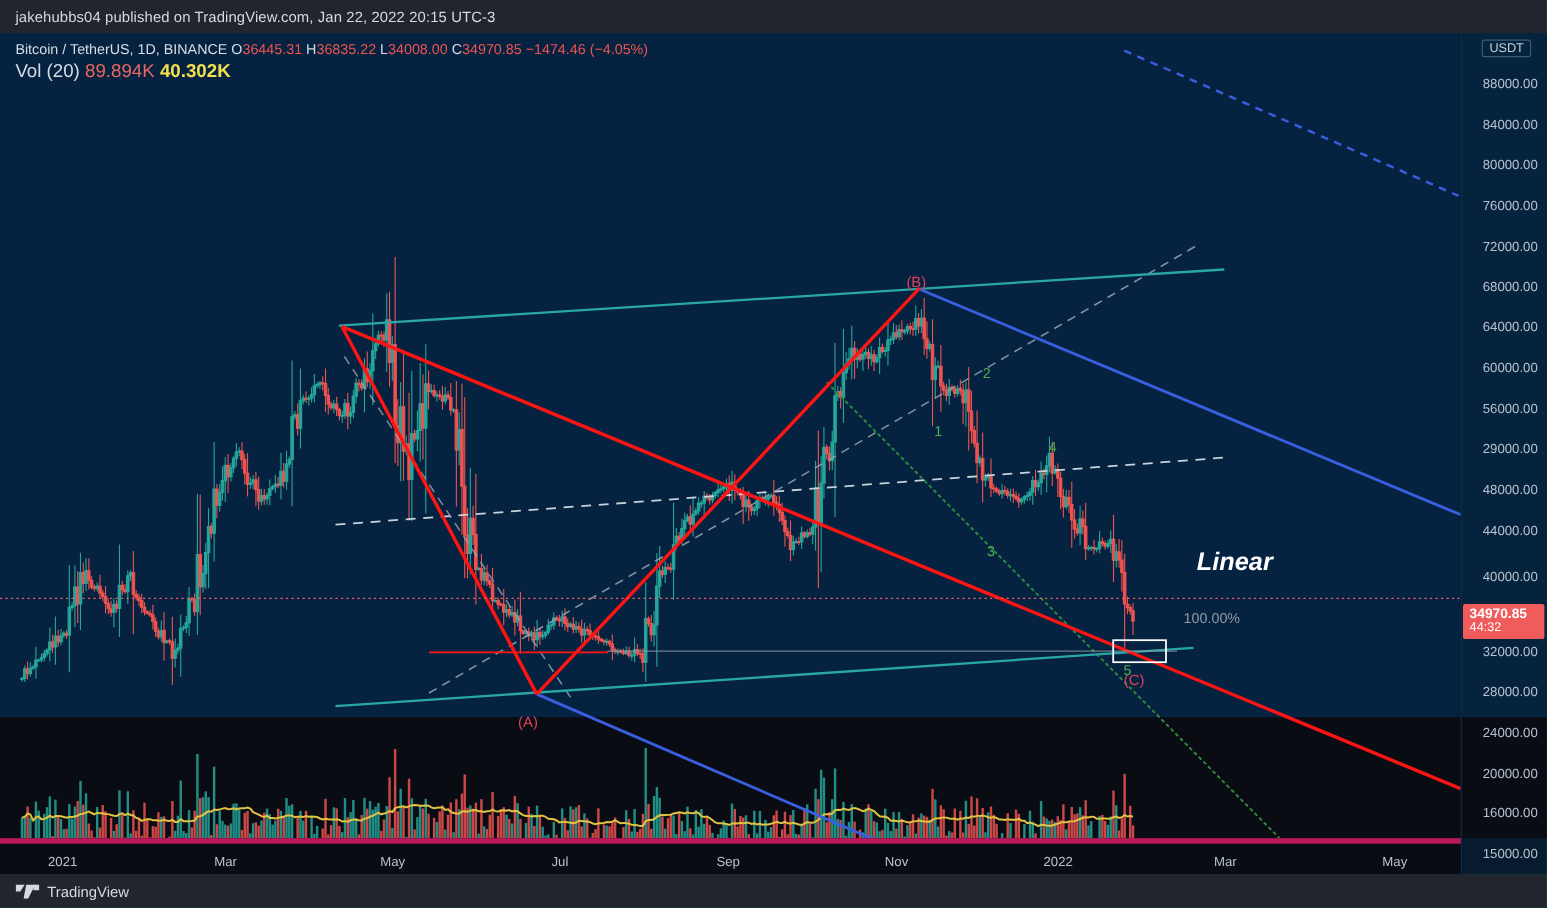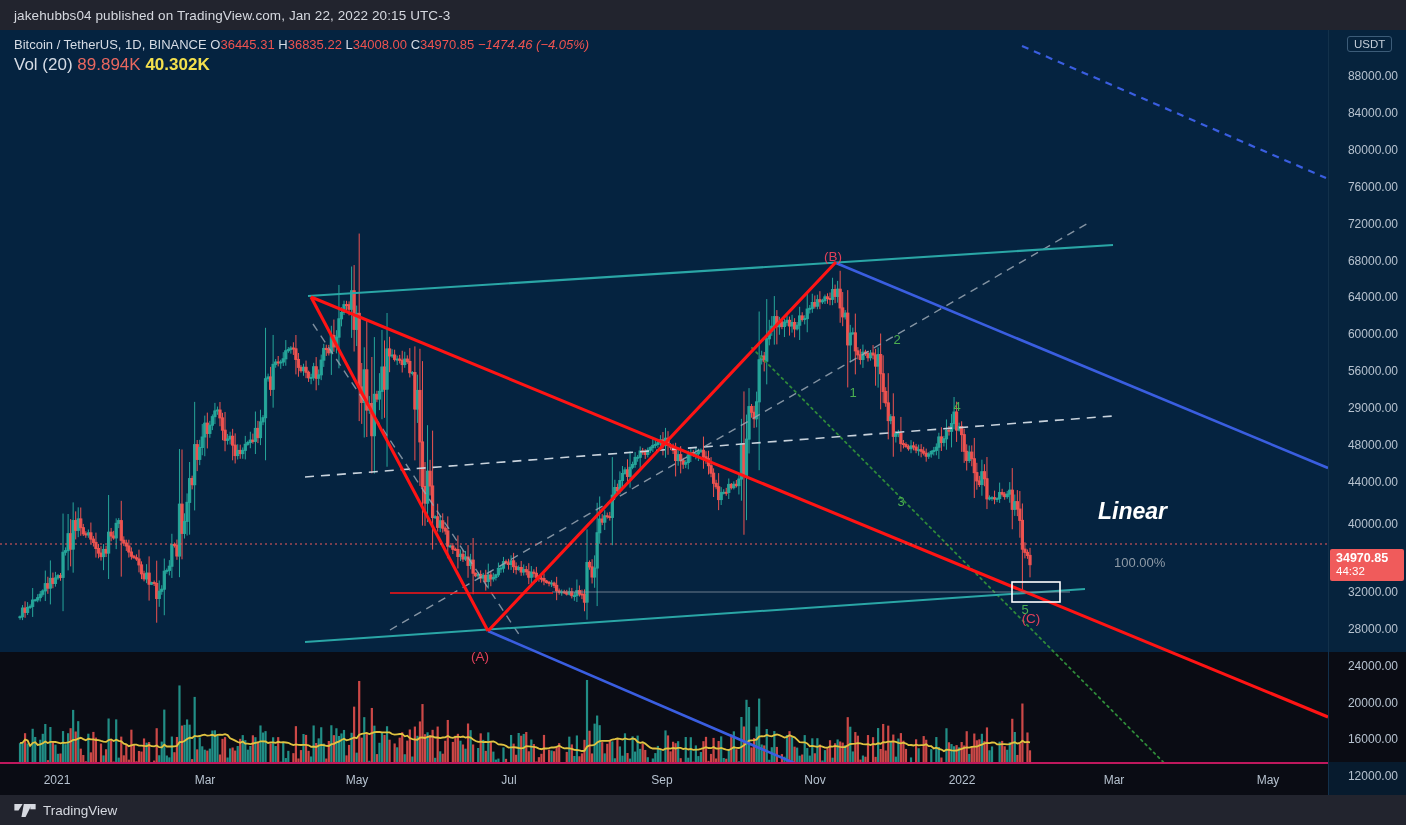--- a/index.html
+++ b/index.html
@@ -37,21 +37,21 @@
     position: absolute; left: 0; top: 622px; width: 1328px; height: 110px;
     background: #0a0c14;
   }
 
   
   .legend { position: absolute; left: 14px; top: 6px; z-index: 40; pointer-events: none; }
   .legend-row { font-size: 13px; line-height: 17px; white-space: nowrap; }
   .lg-sym { color: #d6dce5; }
   .lg-lbl { color: #d6dce5; }
   .lg-val-red { color: #ef5350; }
-  .lg-red { color: #ef5350; font-style: italic; }
+  .lg-red { color: #ef5350; }
   .legend-row2 { margin-top: 3px; font-size: 17px; }
   .lg-volname { color: #d6dce5; }
   .lg-volma { color: #e8675f; }
   .lg-volnow { color: #f4e04d; font-weight: bold; }
 
   
   .price-scale {
     position: absolute; left: 1328px; top: 0; width: 78px; height: 765px;
     background: #071b2e;
     border-left: 1px solid #13314b;
@@ -77,21 +77,21 @@
     position: absolute; right: 2px; background: #f05b5b; color: #fff;
     border-radius: 2px; padding: 2px 5px 3px 6px; width: 74px;
     transform: translateY(-50%); z-index: 30;
   }
   .price-badge .pb-main { font-size: 12.5px; font-weight: bold; line-height: 14px; }
   .price-badge .pb-sub { font-size: 11.5px; line-height: 13px; }
 
   
   .time-scale {
     position: absolute; left: 0; top: 732px; width: 1328px; height: 33px;
-    background: #0a0c14; border-top: 2px solid #be185d;
+    background: #0a0c14; border-top: 5px solid #be185d;
   }
   .ttick {
     position: absolute; top: 9px; color: #b6c2cf; font-size: 12px;
     transform: translateX(-50%); white-space: nowrap;
   }
 
   
   .bottom-bar {
     position: absolute; left: 0; top: 795px; width: 1406px; height: 30px;
     background: #22242e; display: flex; align-items: center;
@@ -103,25 +103,24 @@
   
   svg.overlay { position: absolute; left: 0; top: 0; width: 1328px; height: 732px; overflow: visible; }
 
   
   .anno {
     position: absolute; white-space: nowrap; pointer-events: none;
     transform: translate(-50%, -50%);
   }
   .anno-wave { color: #4caf50; font-size: 13px; }
   .anno-abc { color: #e0405a; font-size: 13.5px; }
-  .anno-pct { color: #8e9aa6; font-size: 13px; transform: translate(0, -50%); margin-left: 38px; }
+  .anno-pct { color: #8e9aa6; font-size: 13px; transform: translate(0, -50%); }
   .anno-linear {
     color: #ffffff; font-size: 23px; font-weight: bold; font-style: italic;
     transform: translate(0, -50%);
-    margin-left: 10px;
   }
 </style>
 </head>
 <body>
 
 <div id="app">
 
   <div class="publish-bar">
     <span class="publish-text">jakehubbs04 published on TradingView.com, Jan 22, 2022 20:15 UTC-3</span>
   </div>
@@ -1413,21 +1412,21 @@
           <div class="ptick" style="top: 377.887px;">29000.00</div>
           <div class="ptick" style="top: 414.717px;">48000.00</div>
           <div class="ptick" style="top: 451.547px;">44000.00</div>
           <div class="ptick" style="top: 494px;">40000.00</div>
           <div class="ptick" style="top: 525.208px;">36000.00</div>
           <div class="ptick" style="top: 562.038px;">32000.00</div>
           <div class="ptick" style="top: 598.868px;">28000.00</div>
           <div class="ptick" style="top: 635.698px;">24000.00</div>
           <div class="ptick" style="top: 672.528px;">20000.00</div>
           <div class="ptick" style="top: 709.358px;">16000.00</div>
-          <div class="ptick" style="top: 746.189px;">12000.00</div>
+          <div class="ptick" style="top: 746.189px;">15000.00</div>
         </div>
       <div class="price-badge" id="price-badge" style="top: 534.683px;">
         <div class="pb-main">34970.85</div>
         <div class="pb-sub">44:32</div>
       </div>
     </div>
 
     <div class="time-scale">
       <div id="ttick-host">
           <div class="ttick" style="left: 57px;">2021</div>

